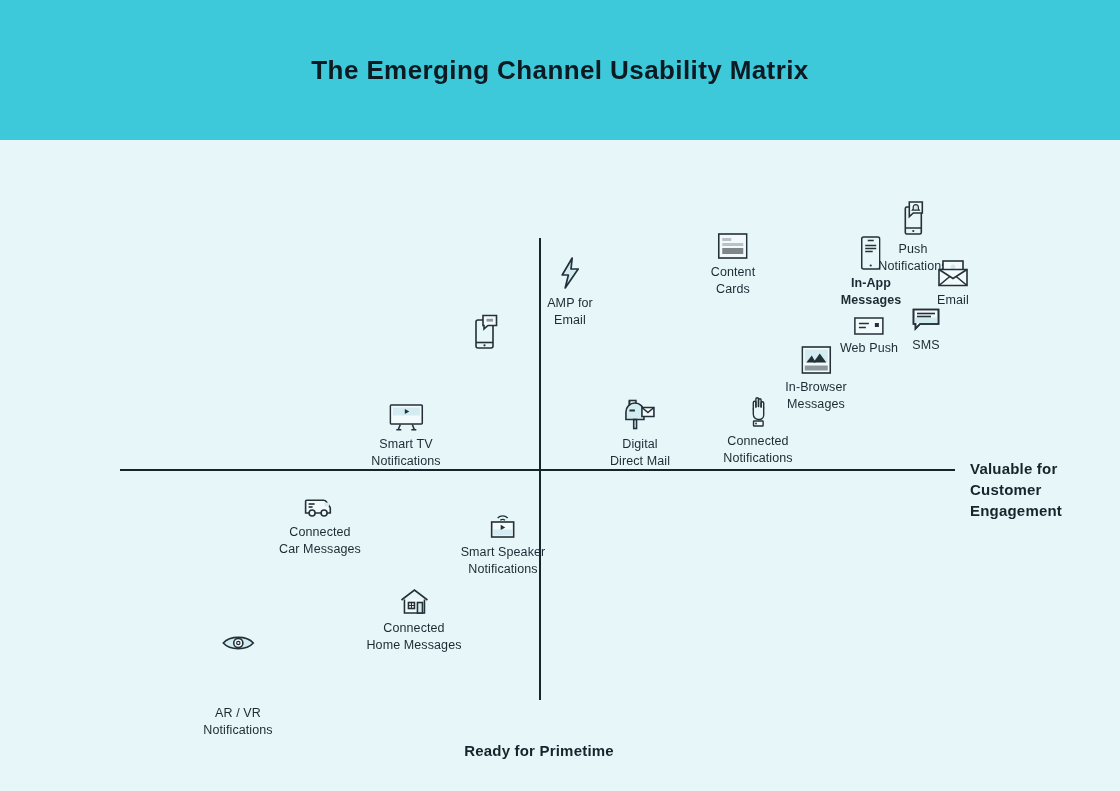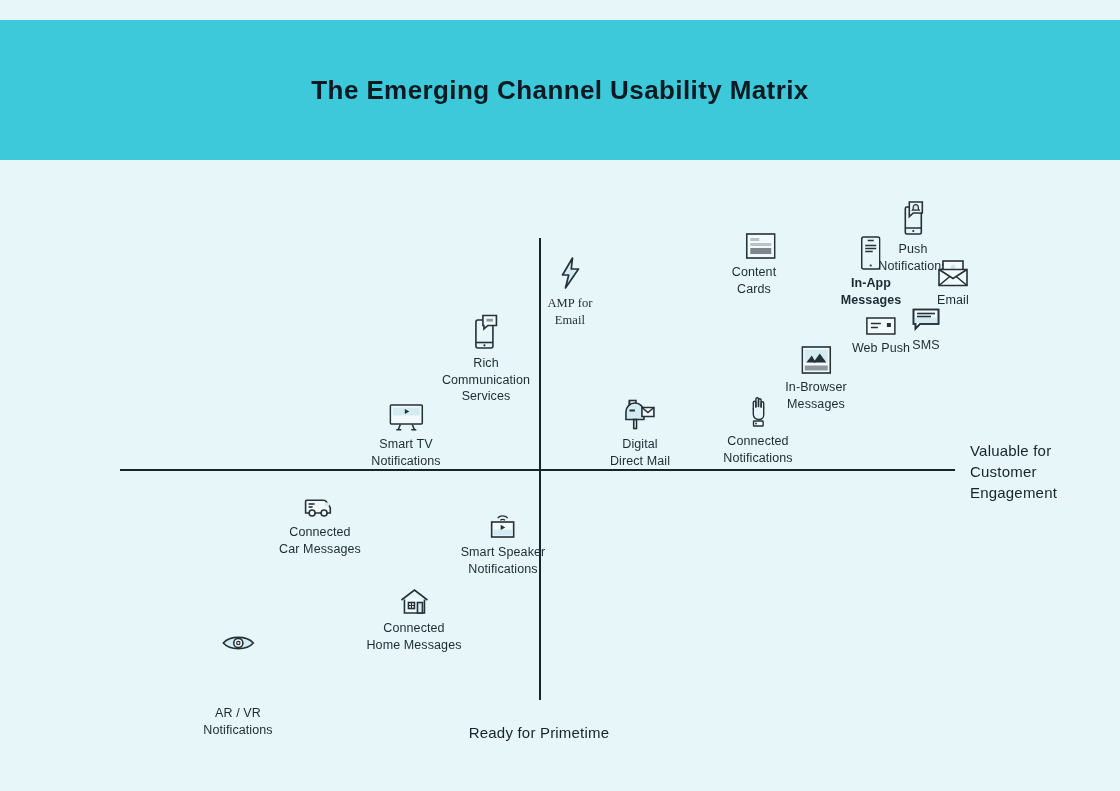--- a/index.html
+++ b/index.html
@@ -7,32 +7,32 @@
   body {
     font-family:"Liberation Sans","DejaVu Sans",sans-serif;
     background:#e7f6f9;
     position:relative;
     overflow:hidden;
     color:#16242c;
   }
   .header {
     position:absolute; left:0; top:0; width:1120px; height:140px;
     background:#3dc9da;
-    display:flex; align-items:center; justify-content:center;margin-top:20px;
+    display:flex; align-items:center; justify-content:center;
   }
   .title {
     font-size:26px; font-weight:bold; letter-spacing:0.4px;
     color:#0d1a22;
   }
   .axis { position:absolute; background:#16242c; }
   .axis-x { left:120px; top:469px; width:835px; height:2px; }
   .axis-y { left:539px; top:238px; width:2px; height:462px; }
   .axis-label {
-    position:absolute; font-size:15px; font-weight:normal;
-    color:#16242c; letter-spacing:0.2px;
+    position:absolute; font-size:15px; font-weight:bold;
+    color:#16242c; letter-spacing:0.2px;margin-top:18px;
   }
   .axis-label-x { left:970px; top:440px; line-height:21px; white-space:pre-line; }
   .axis-label-y { left:539px; top:724px; transform:translateX(-50%); white-space:nowrap; }
   .item {
     position:absolute; transform:translateX(-50%);
     display:flex; flex-direction:column; align-items:center;
   }
   .item .icon { display:block; line-height:0; }
   .item .label {
     margin-top:5px; font-size:12.5px; line-height:1.32;
@@ -63,21 +63,21 @@
   <rect x="7" y="7" width="16" height="27" rx="1.5"></rect>
   <line x1="7" y1="28" x2="23" y2="28"></line>
   <circle cx="15" cy="31" r="1.1" fill="#243138" stroke="none"></circle>
   <path d="M11,2 h13 v11 h-9 l-4,3.6 z" fill="#f2fafc"></path>
   <path d="M17.5,4.6 c-1.7,0 -2.6,1.2 -2.6,2.8 v1.4 l-0.9,1.3 h7 l-0.9,-1.3 v-1.4 c0,-1.6 -0.9,-2.8 -2.6,-2.8 z" fill="#d3ecf1" stroke-width="1.2"></path>
 </svg>
       </span>
       <div class="label">Push
 Notifications</div>
     </div>
-    <div class="item" style="left: 754px; top: 233px; align-items: flex-end;">
+    <div class="item" style="left: 733px; top: 233px;">
       <span class="icon">
         <svg width="30" height="26" viewBox="0 0 30 26" fill="none" stroke="#243138" stroke-width="1.6">
   <rect x="1" y="1" width="28" height="24" fill="#f2fafc"></rect>
   <rect x="4.5" y="5" width="9" height="3" fill="#b9c2c6" stroke="none"></rect>
   <rect x="4.5" y="10" width="21" height="3" fill="#b9c2c6" stroke="none"></rect>
   <rect x="4.5" y="15" width="21" height="6" fill="#7d878c" stroke="none"></rect>
 </svg>
       </span>
       <div class="label">Content
 Cards</div>
@@ -102,21 +102,21 @@
   <rect x="6" y="2" width="20" height="16" fill="#f2fafc"></rect>
   <circle cx="16" cy="8" r="2.4" fill="#cfe9ee" stroke="none"></circle>
   <line x1="10" y1="13.5" x2="22" y2="13.5" stroke="#b9c2c6" stroke-width="1.4"></line>
   <path d="M2,10.5 h28 v16 h-28 z" fill="#f2fafc"></path>
   <path d="M2,10.5 L16,19.5 L30,10.5"></path>
   <path d="M2,26.5 L12.8,17.5 M30,26.5 L19.2,17.5"></path>
 </svg>
       </span>
       <div class="label">Email</div>
     </div>
-    <div class="item" style="left: 869px; top: 317px; margin-left: 12px;">
+    <div class="item" style="left: 869px; top: 317px;">
       <span class="icon">
         <svg width="30" height="18" viewBox="0 0 30 18" fill="none" stroke="#243138" stroke-width="1.5">
   <rect x="1" y="1" width="28" height="16" fill="#f2fafc"></rect>
   <line x1="5" y1="6.5" x2="15" y2="6.5"></line>
   <line x1="5" y1="10.5" x2="12" y2="10.5"></line>
   <rect x="21" y="6" width="4" height="4" fill="#243138" stroke="none"></rect>
 </svg>
       </span>
       <div class="label">Web Push</div>
     </div>
@@ -138,42 +138,39 @@
   <rect x="1" y="1" width="28" height="26" fill="#f2fafc"></rect>
   <rect x="3.5" y="3.5" width="23" height="13" fill="#d3ecf1" stroke="none"></rect>
   <path d="M5,16.5 L10.5,9.5 L14.5,16.5 Z" fill="#243138" stroke="none"></path>
   <path d="M12,16.5 L18.5,7.5 L25,16.5 Z" fill="#243138" stroke="none"></path>
   <rect x="3.5" y="19.5" width="23" height="5" fill="#8e989c" stroke="none"></rect>
 </svg>
       </span>
       <div class="label">In-Browser
 Messages</div>
     </div>
-    <div class="item" style="left: 570px; top: 256px; font-family: Liberation Serif, serif;">
+    <div class="item" style="left: 570px; top: 256px;">
       <span class="icon">
         <svg width="26" height="34" viewBox="0 0 26 34" fill="none" stroke="#243138" stroke-width="1.7" stroke-linejoin="round">
   <path d="M15,2 L5,19 h6.2 L8,32 L21,13 h-7.2 Z" fill="#d3ecf1"></path>
 </svg>
       </span>
       <div class="label">AMP for
 Email</div>
     </div>
     <div class="item" style="left: 486px; top: 314px;">
       <span class="icon">
         <svg width="24" height="36" viewBox="0 0 24 36" fill="none" stroke="#243138" stroke-width="1.6">
   <rect x="2" y="6" width="17" height="28" rx="2"></rect>
   <line x1="2" y1="28.5" x2="19" y2="28.5"></line>
   <circle cx="10.5" cy="31.3" r="1.1" fill="#243138" stroke="none"></circle>
   <path d="M9,1.5 h13.5 v10 h-8.5 l-4,3.4 v-3.4 h-1 z" fill="#f2fafc"></path>
   <rect x="12.5" y="4.8" width="6.5" height="2.8" fill="#8e989c" stroke="none"></rect>
 </svg>
       </span>
-      <div class="label">Rich
-Communication
-Services</div>
     </div>
     <div class="item" style="left: 406px; top: 404px;">
       <span class="icon">
         <svg width="34" height="27" viewBox="0 0 34 27" fill="none" stroke="#243138" stroke-width="1.6">
   <rect x="1" y="1" width="32" height="19" rx="1" fill="#f2fafc"></rect>
   <rect x="3.5" y="3.5" width="27" height="8" fill="#d3ecf1" stroke="none"></rect>
   <path d="M15.5,5 L20,7.5 L15.5,10 Z" fill="#243138" stroke="none"></path>
   <path d="M11,20.5 L9,25.5 M23,20.5 L25,25.5"></path>
   <path d="M7,25.8 h5 M22,25.8 h5"></path>
 </svg>

